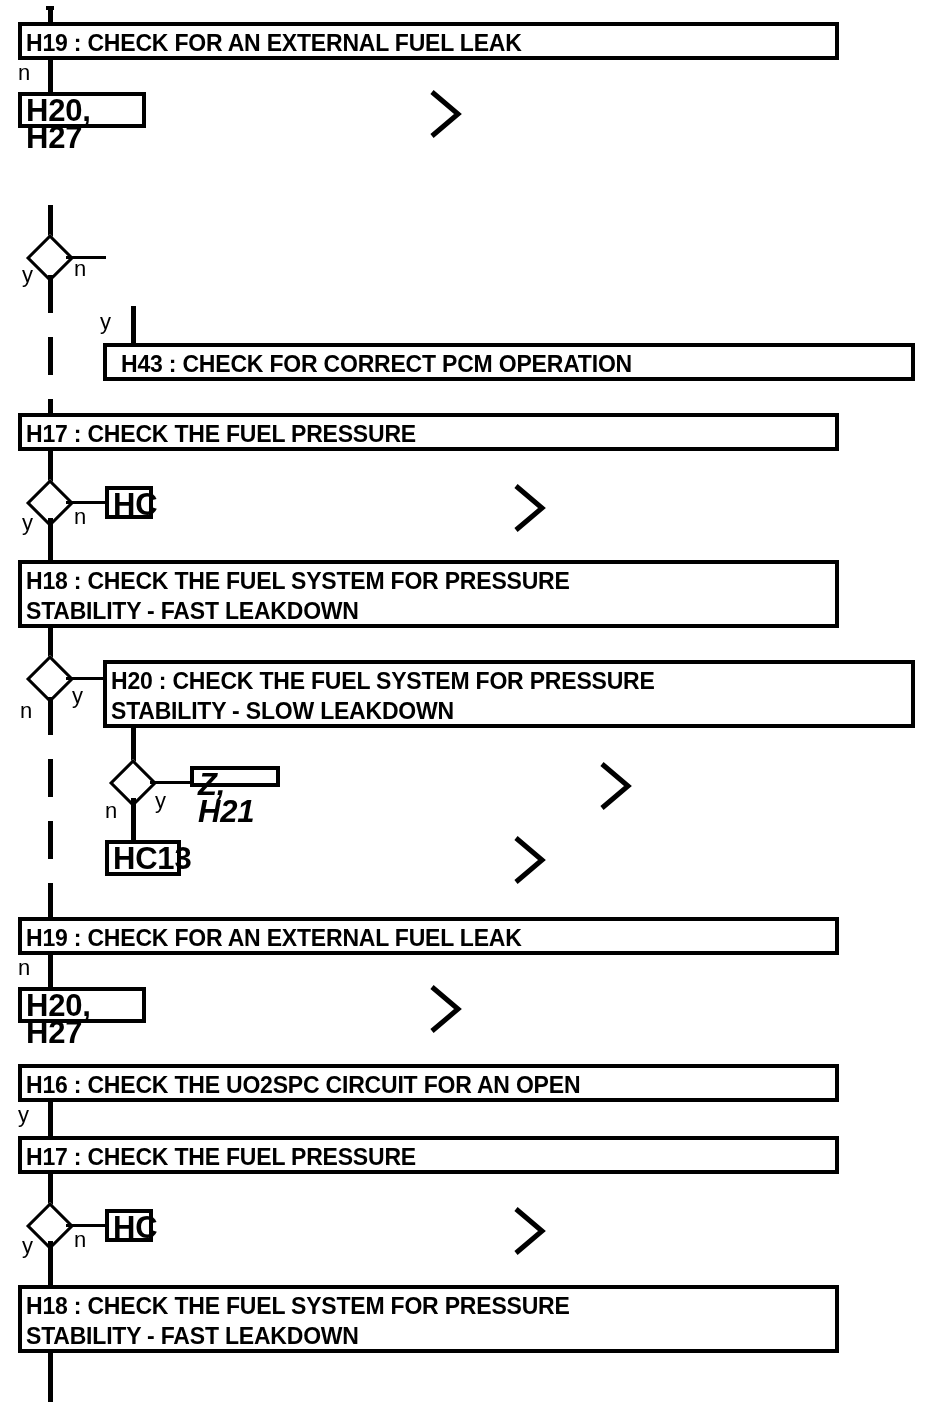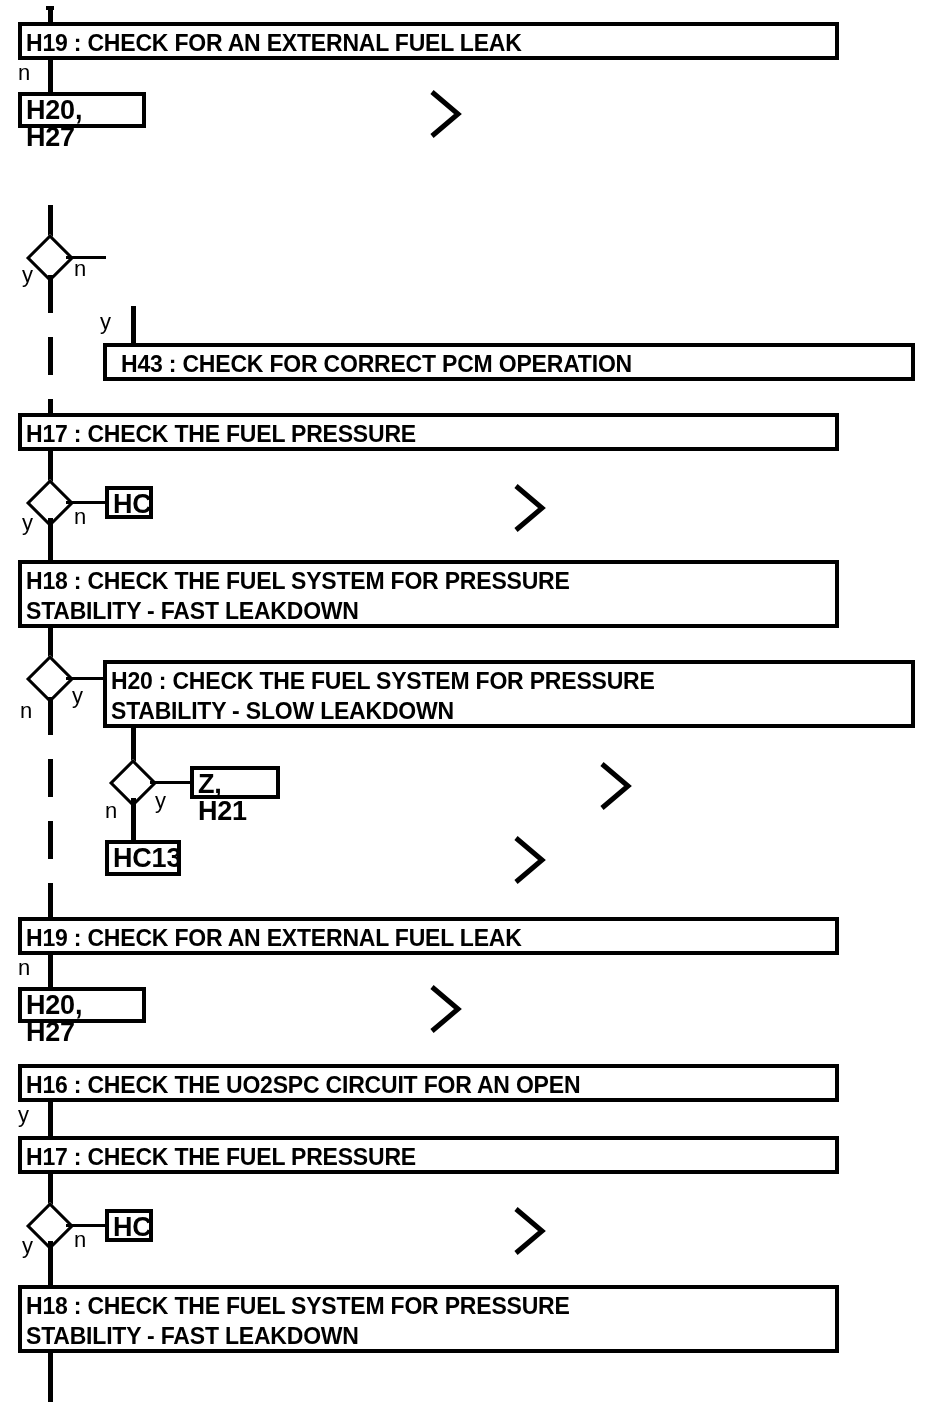--- a/index.html
+++ b/index.html
@@ -28,21 +28,21 @@
     font-weight: bold;
     font-size: 23px;
     line-height: 30px;
     letter-spacing: -0.2px;
     padding: 2px 0 0 4px;
     white-space: pre-line;
     text-align: left;
   }
   .box.small {
     border-width: 4px;
-    font-size: 27px;
+    font-size: 31px;
     line-height: 27px;
     padding: 1px 13px 0 4px;
   }
   
   .vline {
     position: absolute;
     background: #000000;
     width: 5px;
   }
   .hline {
@@ -170,21 +170,21 @@
 STABILITY - SLOW LEAKDOWN</div>
 
   <div class="vline" style="left:131px; top:728px; height:42px;"></div>
 
   <div class="diamond" style="left:116px; top:766px;"></div>
   <div class="blabel" style="left:105px; top:800px;">n</div>
   <div class="blabel" style="left:155px; top:790px;">y</div>
 
   <div class="hline thin" style="left:150px; top:781px; width:44px;"></div>
 
-  <div class="box small" style="left:190px; top:766px; width:90px; height:33px;">Z, H21</div>
+  <div class="box small" style="left:190px; top:766px; width:90px; height:21px;font-style:italic;">Z, H21</div>
 
   <div class="chev" style="left:598px; top:760px;">
     <svg viewBox="0 0 34 52" preserveAspectRatio="none">
       <polyline points="4,4 30,26 4,48" fill="none" stroke="#000000" stroke-width="5"></polyline>
     </svg>
   </div>
 
   <div class="vline" style="left:131px; top:798px; height:44px;"></div>
 
   <div class="box small" style="left:105px; top:840px; width:76px; height:36px;">HC13</div>

